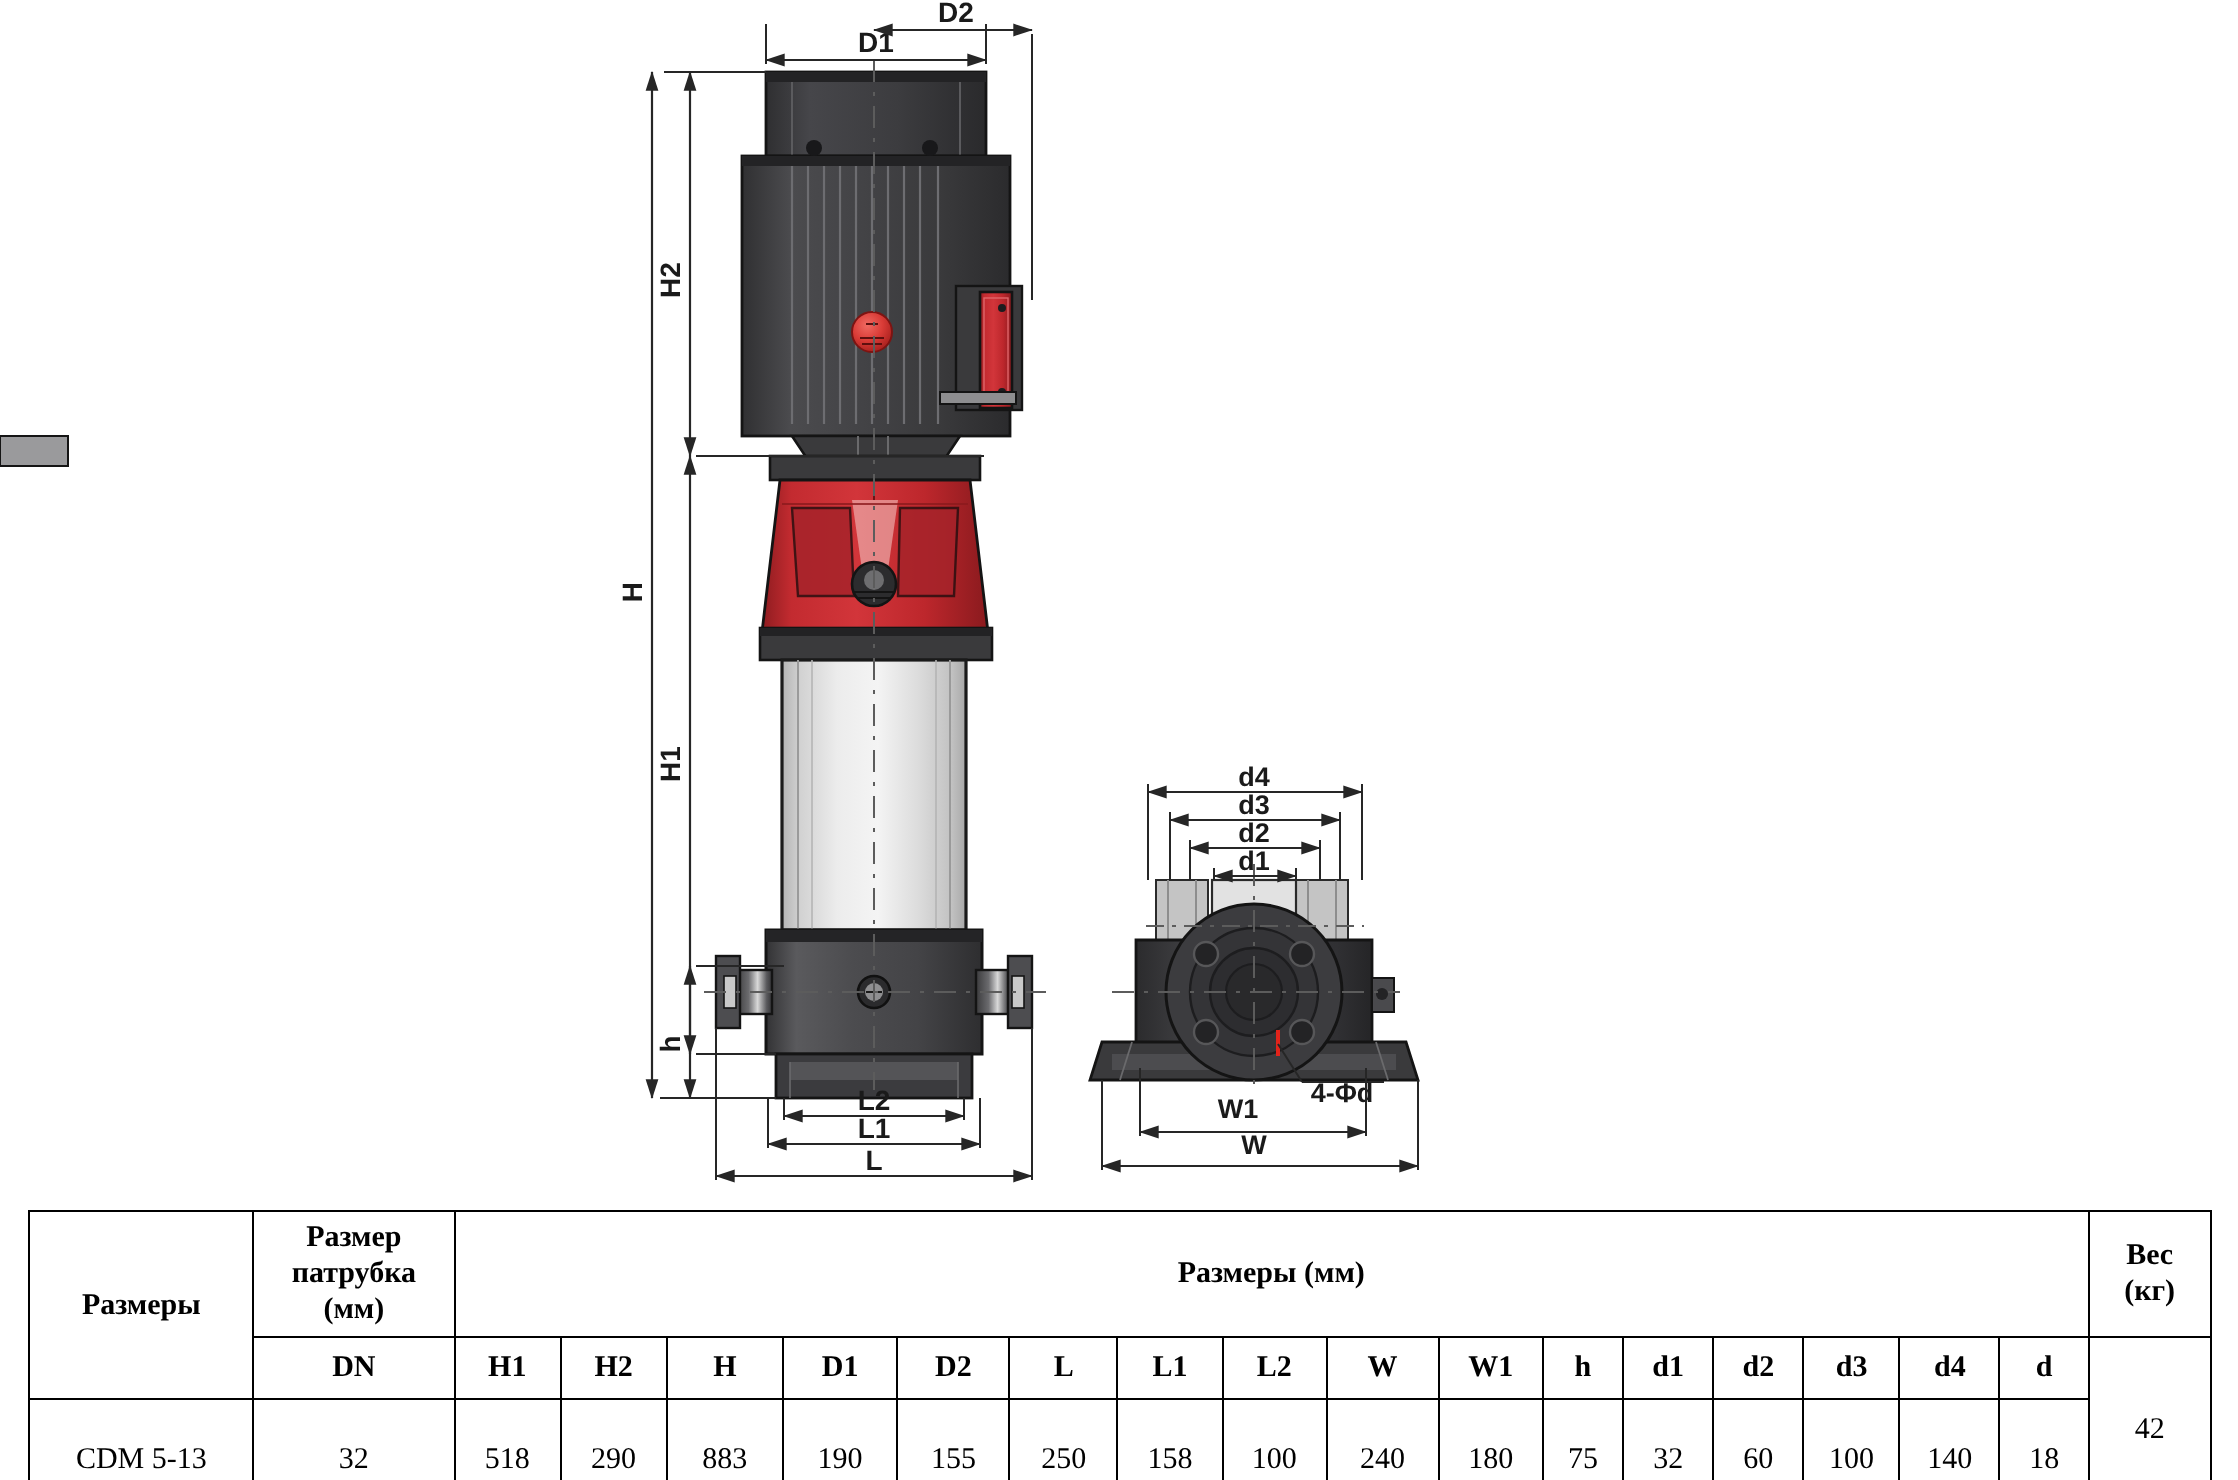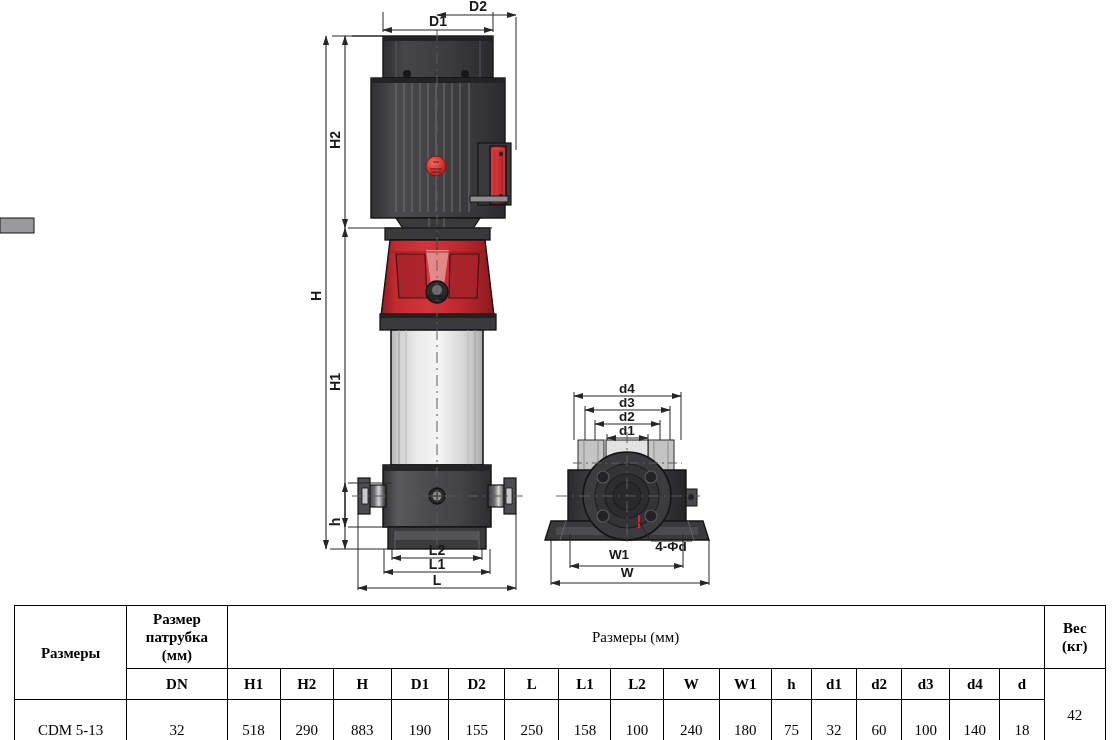--- a/index.html
+++ b/index.html
@@ -44,21 +44,21 @@
     vertical-align: middle;
     padding: 0;
     font-size: 15px;
     line-height: 1.2;
   }
   th.hdr {
     font-weight: bold;
     font-size: 15.5px;
   }
   th.hdr-big {
-    font-weight: normal;
+    font-weight: bold;
     font-size: 15.5px;
   }
   td.val {
     font-weight: normal;
     font-size: 15.5px;
     height: 30px;
   }
   th.sub {
     font-weight: bold;
     font-size: 16px;

